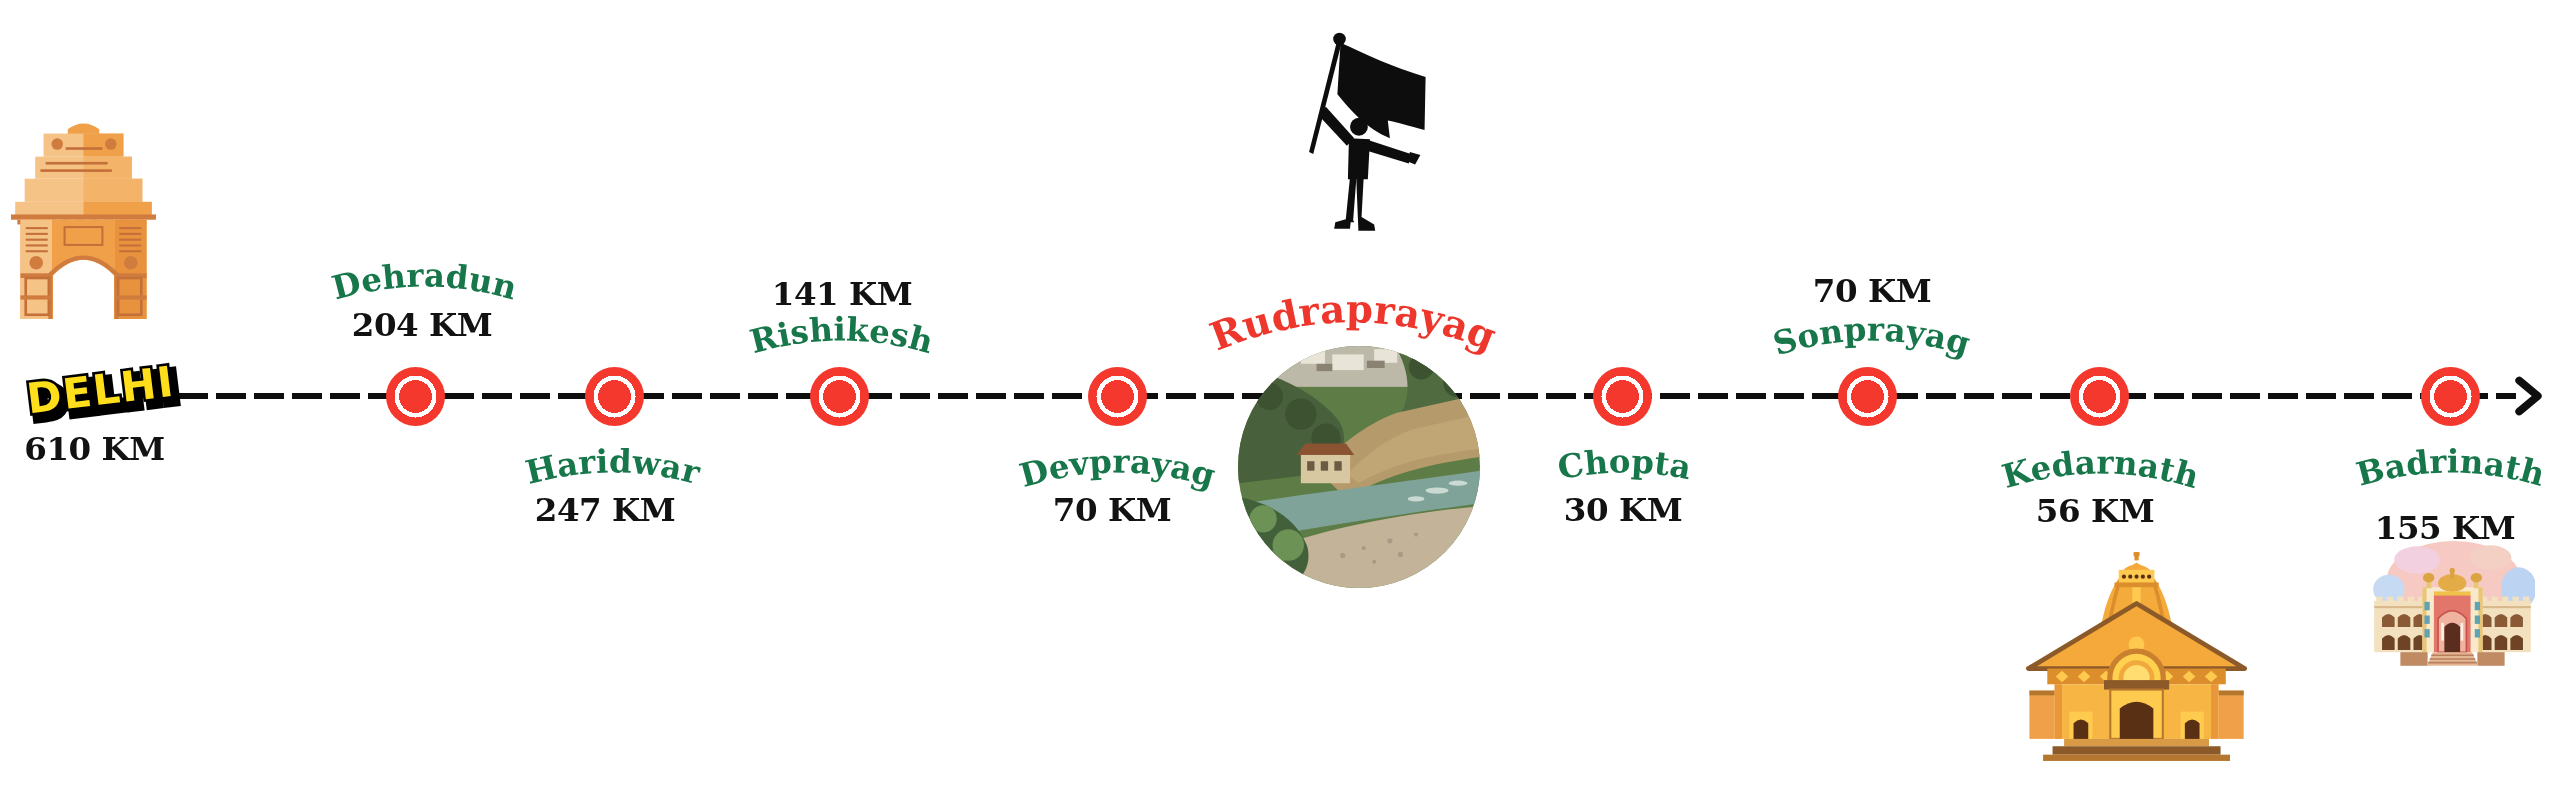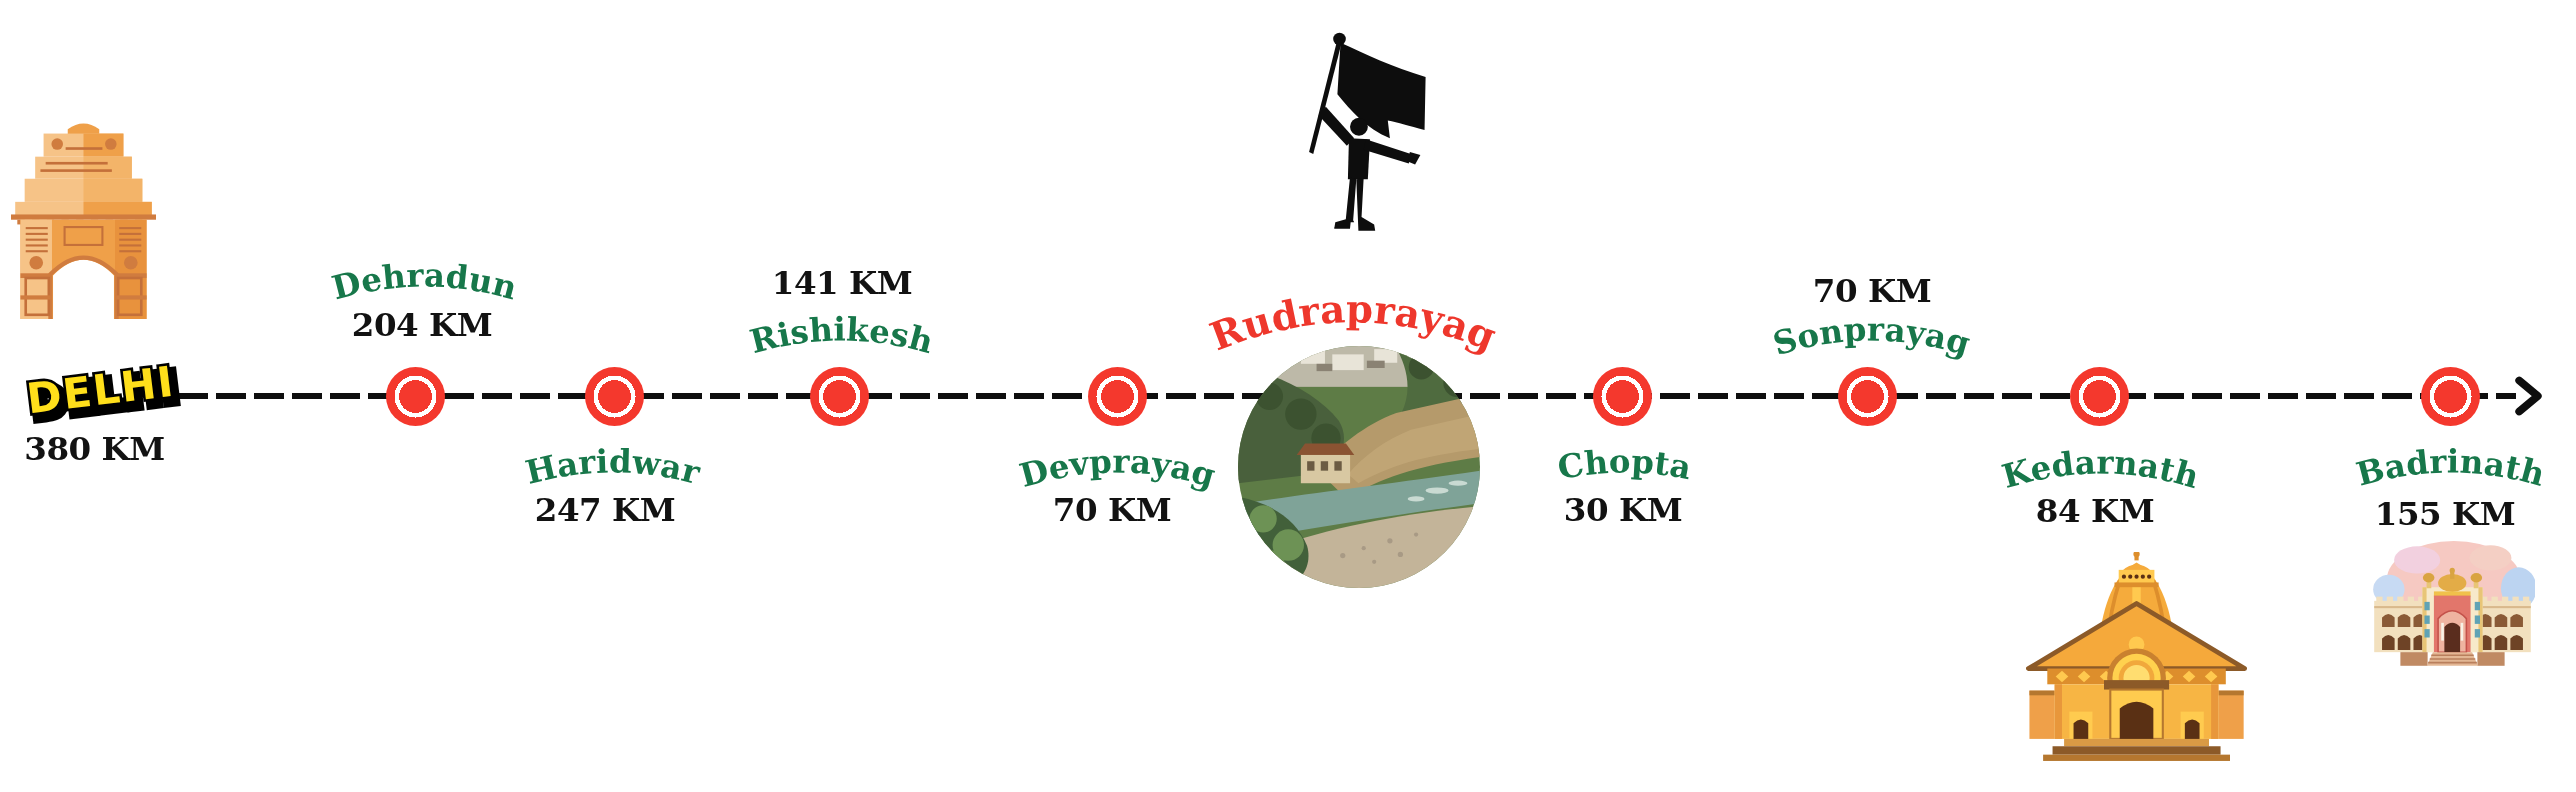--- a/index.html
+++ b/index.html
@@ -86,21 +86,21 @@
     <rect x="18" y="330" width="60" height="8" fill="#D07C3F"></rect>
     <rect x="198" y="330" width="60" height="8" fill="#D07C3F"></rect>
   </svg>
 
   <svg class="abs delhi-svg" style="left:7.9px;top:352px" width="189" height="89" viewBox="0 0 360 170">
     <g transform="rotate(-7 180 85)">
       <text x="186" y="112" text-anchor="middle" fill="#000000" stroke="#000000" stroke-width="18" paint-order="stroke">DELHI</text>
       <text x="178" y="100" text-anchor="middle" fill="#ffdf1b" stroke="#000000" stroke-width="10" paint-order="stroke">DELHI</text>
     </g>
   </svg>
-  <div class="km" style="left:0px;top:433px;width:189px">380 KM</div>
+  <div class="km" style="left:0px;top:433px;width:189px">610 KM</div>
 
   <div class="marker" style="left:386px;top:367px"></div>
   <div class="marker" style="left:585px;top:367px"></div>
   <div class="marker" style="left:810px;top:367px"></div>
   <div class="marker" style="left:1088px;top:367px"></div>
   <div class="marker" style="left:1593px;top:367px"></div>
   <div class="marker" style="left:1838px;top:367px"></div>
   <div class="marker" style="left:2070px;top:367px"></div>
   <div class="marker" style="left:2421px;top:367px"></div>
 
@@ -109,21 +109,21 @@
     <text><textPath href="#p0" startOffset="50%" text-anchor="middle">Dehradun</textPath></text>
   </svg>
   <div class="km" style="left:317px;top:309px">204 KM</div>
 
   <svg class="arc-svg" style="left:492px;top:437px" width="241" height="68" viewBox="0 0 460 130">
     <path id="p1" d="M28,104 Q230,32 432,104" fill="none"></path>
     <text><textPath href="#p1" startOffset="50%" text-anchor="middle">Haridwar</textPath></text>
   </svg>
   <div class="km" style="left:500px;top:494px">247 KM</div>
 
-  <div class="km" style="left:737px;top:267px">141 KM</div>
+  <div class="km" style="left:737px;top:278px">141 KM</div>
   <svg class="arc-svg" style="left:721px;top:305px" width="241" height="68" viewBox="0 0 460 130">
     <path id="p2" d="M28,104 Q230,32 432,104" fill="none"></path>
     <text><textPath href="#p2" startOffset="50%" text-anchor="middle">Rishikesh</textPath></text>
   </svg>
 
   <svg class="arc-svg" style="left:997px;top:437px" width="241" height="68" viewBox="0 0 460 130">
     <path id="p3" d="M28,104 Q230,32 432,104" fill="none"></path>
     <text><textPath href="#p3" startOffset="50%" text-anchor="middle">Devprayag</textPath></text>
   </svg>
   <div class="km" style="left:1007px;top:494px">70 KM</div>
@@ -219,21 +219,21 @@
   <div class="km" style="left:1767px;top:275px">70 KM</div>
   <svg class="arc-svg" style="left:1751px;top:305px" width="241" height="68" viewBox="0 0 460 130">
     <path id="p6" d="M28,104 Q230,32 432,104" fill="none"></path>
     <text><textPath href="#p6" startOffset="50%" text-anchor="middle">Sonprayag</textPath></text>
   </svg>
 
   <svg class="arc-svg" style="left:1980px;top:438px" width="241" height="68" viewBox="0 0 460 130">
     <path id="p7" d="M28,104 Q230,32 432,104" fill="none"></path>
     <text><textPath href="#p7" startOffset="50%" text-anchor="middle">Kedarnath</textPath></text>
   </svg>
-  <div class="km" style="left:1990px;top:495px">84 KM</div>
+  <div class="km" style="left:1990px;top:495px">56 KM</div>
 
   <svg class="abs" style="left:2020px;top:552px" width="231" height="210" viewBox="0 0 440 400">
     <rect x="218" y="0" width="8" height="16" fill="#DD8E2C"></rect>
     <circle cx="222" cy="4" r="6" fill="#DD8E2C"></circle>
     <path d="M222,20 C180,42 158,100 150,172 L294,172 C286,100 264,42 222,20 Z" fill="#F5AB3C"></path>
     <path d="M190,54 C178,92 170,132 166,172" stroke="#DD8E2C" stroke-width="7" fill="none"></path>
     <path d="M254,54 C266,92 274,132 278,172" stroke="#DD8E2C" stroke-width="7" fill="none"></path>
     <rect x="214" y="44" width="16" height="126" fill="#FFC94F"></rect>
     <path d="M194,36 Q222,12 250,36 Z" fill="#F5AB3C"></path>
     <rect x="188" y="34" width="68" height="26" fill="#FFC94F"></rect>
@@ -279,21 +279,21 @@
     <path d="M314,356 L314,326 Q328,312 342,326 L342,356 Z" fill="#5A3014"></path>
     <rect x="84" y="356" width="276" height="14" fill="#D99A45"></rect>
     <rect x="62" y="370" width="320" height="16" fill="#8C5A28"></rect>
     <rect x="44" y="386" width="356" height="12" fill="#B5772F"></rect>
   </svg>
 
   <svg class="arc-svg" style="left:2330px;top:437px" width="241" height="68" viewBox="0 0 460 130">
     <path id="p8" d="M28,104 Q230,32 432,104" fill="none"></path>
     <text><textPath href="#p8" startOffset="50%" text-anchor="middle">Badrinath</textPath></text>
   </svg>
-  <div class="km" style="left:2340px;top:498px">155 KM</div>
+  <div class="km" style="left:2340px;top:512px">155 KM</div>
 
   <svg class="abs" style="left:2370px;top:539px" width="165" height="131" viewBox="0 0 315 250">
     <ellipse cx="160" cy="78" rx="128" ry="74" fill="#F6C9C2"></ellipse>
     <ellipse cx="90" cy="40" rx="44" ry="26" fill="#F2D0DF"></ellipse>
     <ellipse cx="230" cy="36" rx="40" ry="24" fill="#F4CFC4"></ellipse>
     <ellipse cx="36" cy="96" rx="30" ry="28" fill="#C7DAF3"></ellipse>
     <ellipse cx="284" cy="94" rx="34" ry="40" fill="#BCD4F1"></ellipse>
     <g fill="#F2E0BE">
       <rect x="8" y="118" width="299" height="98"></rect>
       <rect x="12" y="110" width="12" height="10"></rect>

